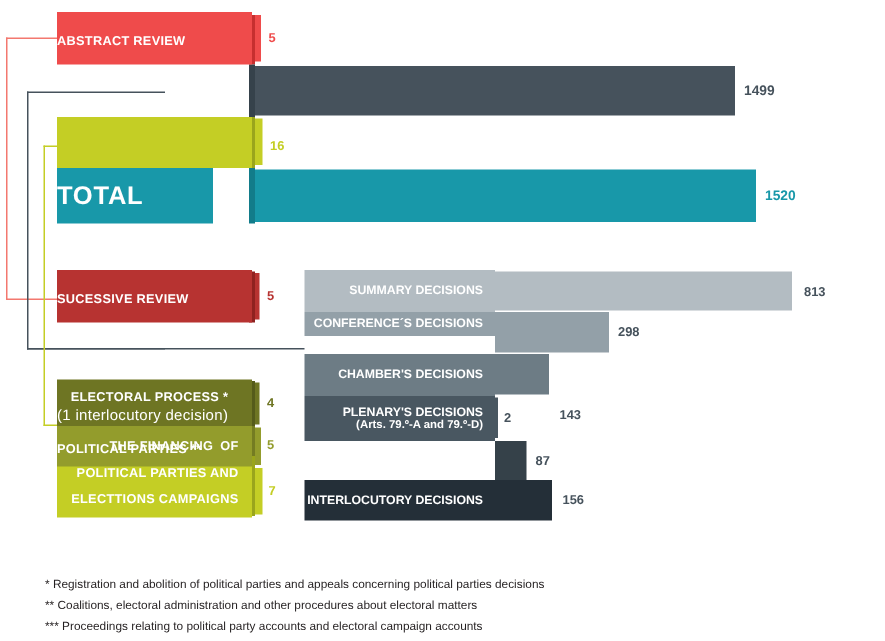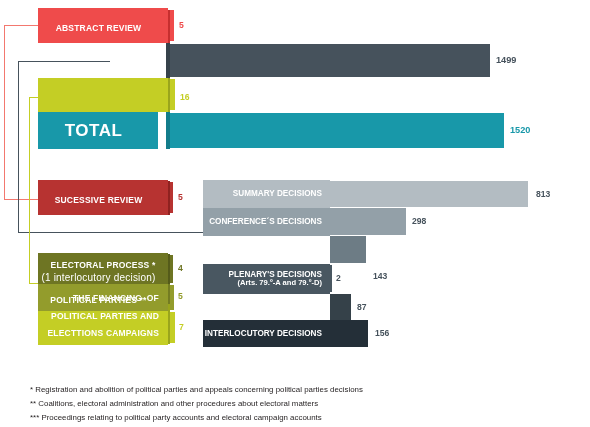--- a/index.html
+++ b/index.html
@@ -31,21 +31,21 @@
     border-width: 0;
     box-sizing: border-box;
   }
 
   
   .panel {
     position: absolute;
     box-sizing: border-box;
     display: flex;
     align-items: center;
-    justify-content: center;
+    justify-content: flex-start;
     color: #ffffff;
     text-align: right;
     padding-right: 9px;
     letter-spacing: .2px;
   }
   .panel .ptext {
     display: block;
     line-height: 1.12;
   }
   .panel .main {
@@ -135,21 +135,21 @@
     </span>
   </div>
 
 
   <div class="panel" style="left:38px; top:78px; width:130px; height:34px; background:#c4ce25;">
     <span class="ptext">
       <span class="main"></span>
     </span>
   </div>
 
-  <div class="panel total" style="left:38px; top:112px; width:120px; height:37px; background:#1898a9;">
+  <div class="panel total" style="left:38px; top:112px; width:104px; height:37px; background:#1898a9;">
     <span class="ptext">
       <span class="main">TOTAL</span>
     </span>
   </div>
 
   <div class="bar" style="left:170px; top:10px; width:4px; height:31px; background:#ef4b4b;"></div>
   <div class="val" style="left:179px; top:21px; color:#ef4b4b;">5</div>
 
   <div class="bar" style="left:170px; top:44px; width:320px; height:33px; background:#46525c;"></div>
   <div class="val big" style="left:496px; top:56px; color:#46525c;">1499</div>
@@ -203,26 +203,31 @@
 
   <div class="bar" style="left:170px; top:312px; width:5px; height:31px; background:#c4ce25;"></div>
   <div class="val" style="left:179px; top:323px; color:#c4ce25;">7</div>
 
   <div class="dpanel" style="left:203px; top:180px; width:127px; height:28px; background:#b3bcc2;">
     <span>
       <span class="main">SUMMARY DECISIONS</span>
     </span>
   </div>
 
-  <div class="dpanel" style="left:203px; top:208px; width:127px; height:28px; background:#93a0a8;">
+  <div class="dpanel" style="left:203px; top:208px; width:127px; height:16px; background:#93a0a8;">
     <span>
       <span class="main">CONFERENCE´S DECISIONS</span>
     </span>
   </div>
 
+  <div class="dpanel" style="left:203px; top:236px; width:127px; height:28px; background:#6d7c85;">
+    <span>
+      <span class="main">CHAMBER'S DECISIONS</span>
+    </span>
+  </div>
 
   <div class="dpanel" style="left:203px; top:264px; width:127px; height:30px; background:#495761;">
     <span>
       <span class="main">PLENARY'S DECISIONS</span>
       <span class="sub">(Arts. 79.º-A and 79.º-D)</span>
     </span>
   </div>
 
 
   <div class="dpanel" style="left:203px; top:320px; width:127px; height:27px; background:#242f38;">

